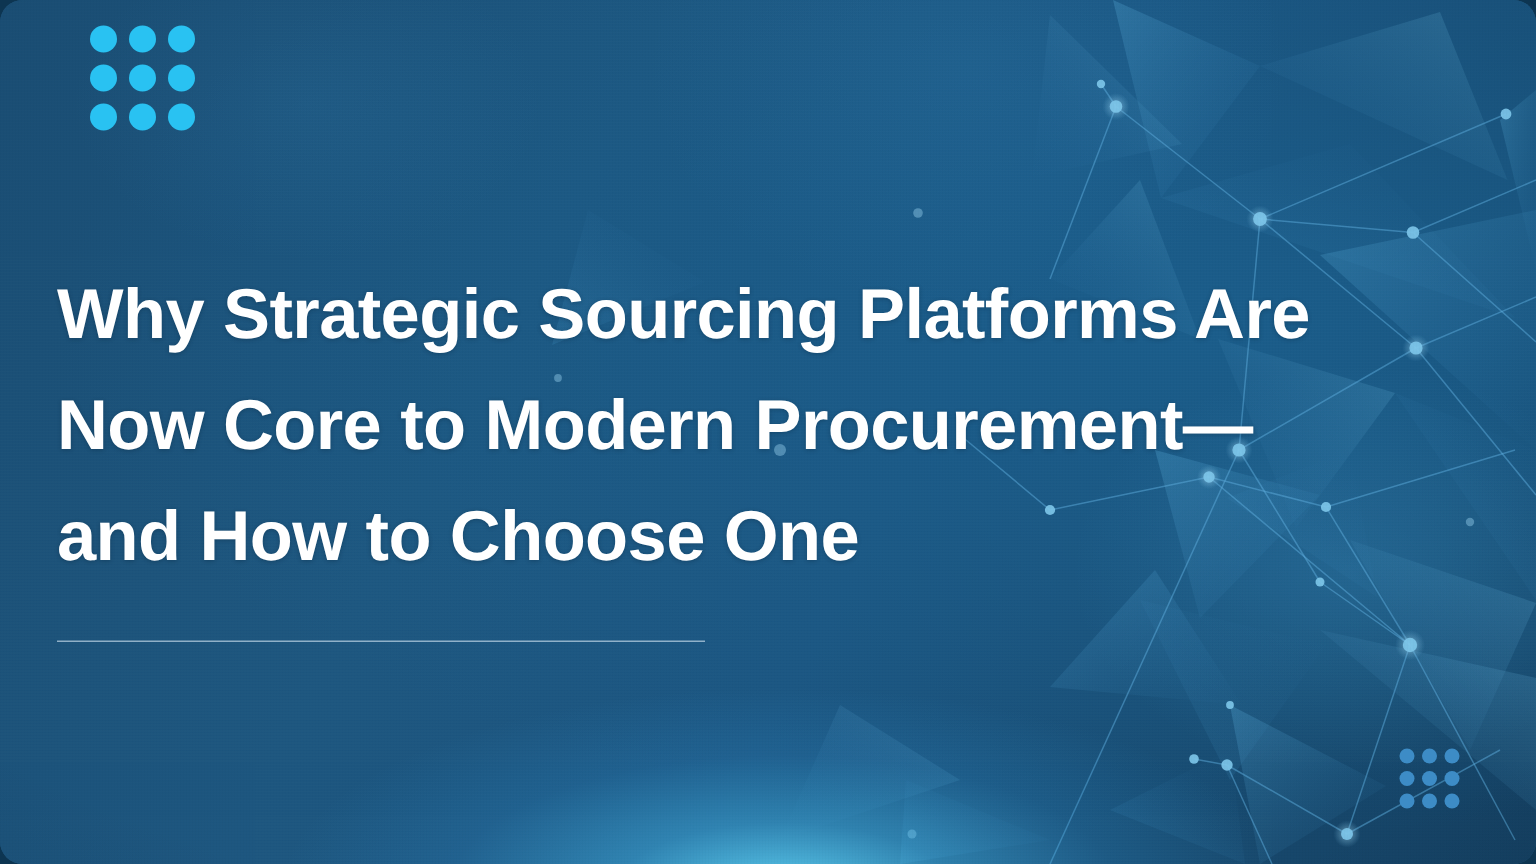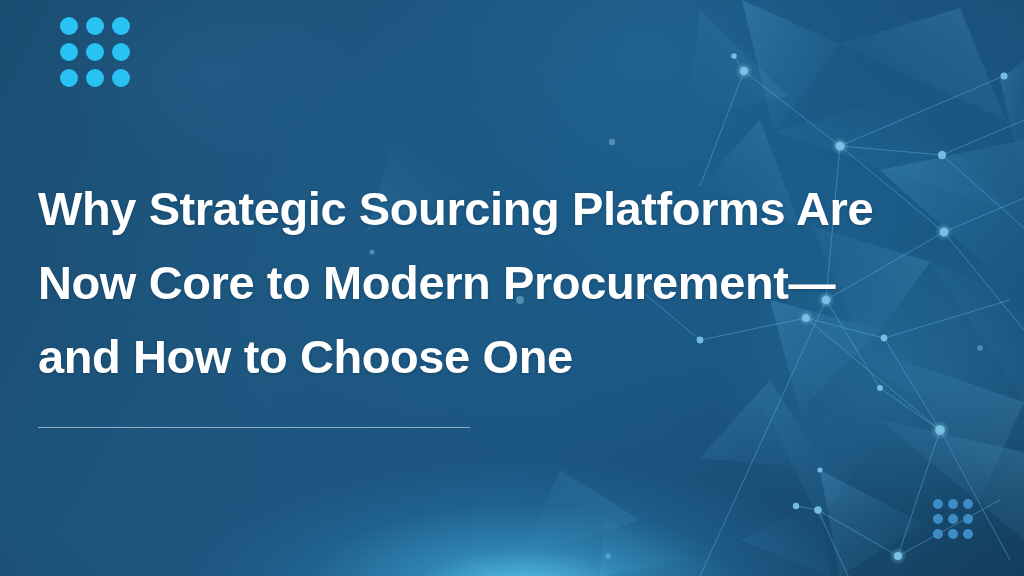--- a/index.html
+++ b/index.html
@@ -10,20 +10,21 @@
     overflow:hidden;
     background:#0d3551;
     font-family:"Liberation Sans", sans-serif;
   }
 
   #slide {
     position:relative;
     width:1024px; height:576px;
     overflow:hidden;
     background:#1c5279;
+    border-radius:15px;
   }
 
   
   .bg-layer { position:absolute; inset:0; pointer-events:none; }
 
   #bg-base {
     background:
       radial-gradient(120% 95% at 78% 38%, rgba(27,94,140,.95) 0%, rgba(23,78,118,0) 62%),
       linear-gradient(118deg, #1a4d73 0%, #1d567f 34%, #1b5480 58%, #174a70 80%, #143f60 100%);
   }

